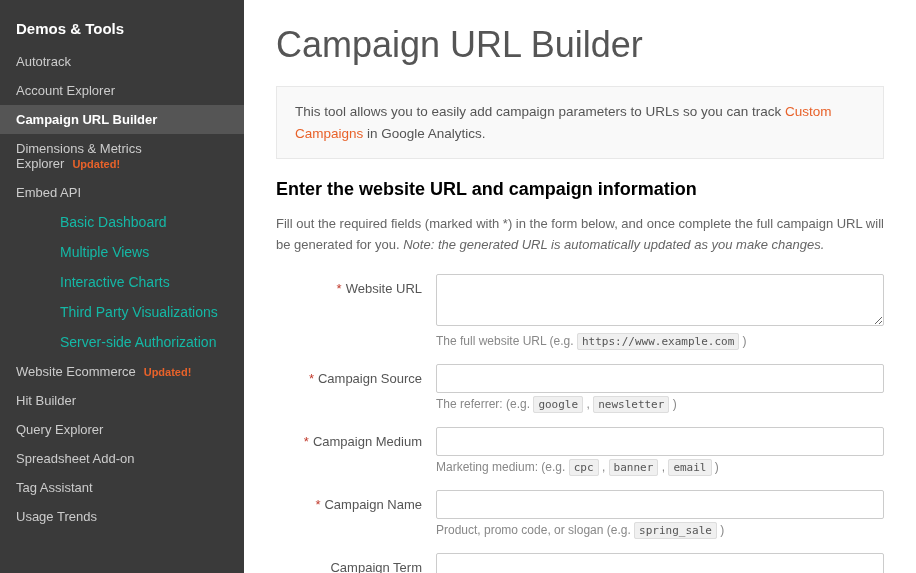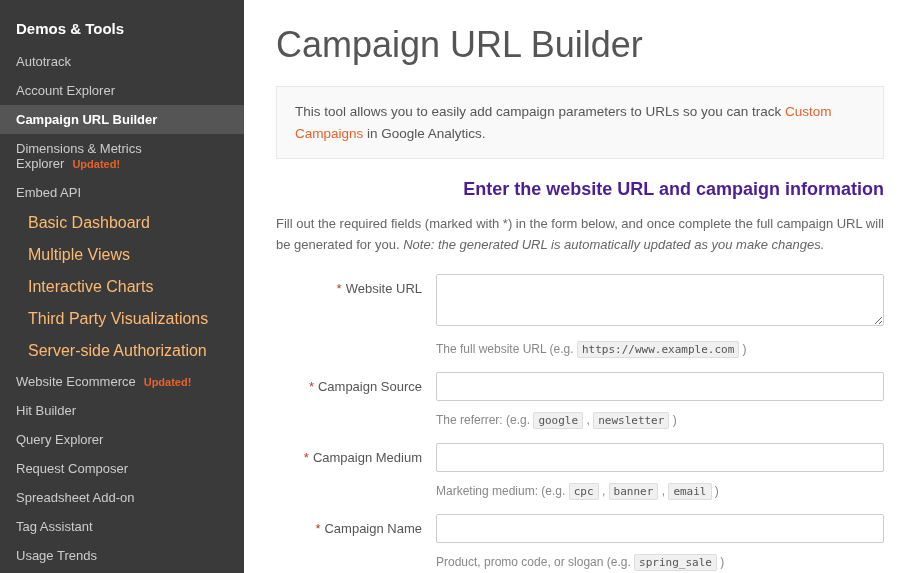--- a/index.html
+++ b/index.html
@@ -34,22 +34,23 @@
       color: #ccc;
       font-size: 13px;
     }
     .sidebar-item.active {
       background: #555;
       color: #fff;
       font-weight: bold;
     }
     .sidebar-item.sub {
       padding-left: 28px;
-      font-size: 16px;
-      color: #fdba74;
+      font-size: 14px;
+      color: #14b8a6;
+      margin-left: 32px;
     }
     .badge-updated {
       color: #e8622a;
       font-size: 11px;
       font-weight: bold;
       margin-left: 8px;
     }
 
     
     .main {
@@ -73,23 +74,22 @@
       color: #555;
       line-height: 1.6;
     }
     .intro-link {
       color: #e8622a;
       text-decoration: none;
     }
     .section-heading {
       font-size: 18px;
       font-weight: bold;
-      color: #4c1d95;
+      color: #000000;
       margin-bottom: 14px;
-      text-align: right;
     }
     .form-description {
       font-size: 13px;
       color: #666;
       margin-bottom: 18px;
       line-height: 1.6;
     }
     .form-description em {
       font-style: italic;
     }
@@ -126,21 +126,21 @@
       background: #fff;
       outline: none;
     }
     .form-field-wrap textarea {
       resize: vertical;
       height: 52px;
     }
     .field-hint {
       font-size: 12px;
       color: #888;
-      margin-top: 12px;
+      margin-top: 4px;
     }
     .field-hint code {
       background: #f0f0f0;
       border: 1px solid #ddd;
       border-radius: 2px;
       padding: 1px 4px;
       font-family: monospace;
       font-size: 11px;
       color: #555;
     }
@@ -157,21 +157,20 @@
       <div class="sidebar-item"><span>Dimensions &amp; Metrics Explorer</span><span class="badge-updated">Updated!</span></div>
       <div class="sidebar-item"><span>Embed API</span></div>
       <div class="sidebar-item sub"><span>Basic Dashboard</span></div>
       <div class="sidebar-item sub"><span>Multiple Views</span></div>
       <div class="sidebar-item sub"><span>Interactive Charts</span></div>
       <div class="sidebar-item sub"><span>Third Party Visualizations</span></div>
       <div class="sidebar-item sub"><span>Server-side Authorization</span></div>
       <div class="sidebar-item"><span>Website Ecommerce</span><span class="badge-updated">Updated!</span></div>
       <div class="sidebar-item"><span>Hit Builder</span></div>
       <div class="sidebar-item"><span>Query Explorer</span></div>
-      <div class="sidebar-item"><span>Request Composer</span></div>
       <div class="sidebar-item"><span>Spreadsheet Add-on</span></div>
       <div class="sidebar-item"><span>Tag Assistant</span></div>
       <div class="sidebar-item"><span>Usage Trends</span></div>
     </div>
 </nav>
 
 <main class="main">
   <h1 class="page-title">Campaign URL Builder</h1>
 
   <div class="intro-box">

